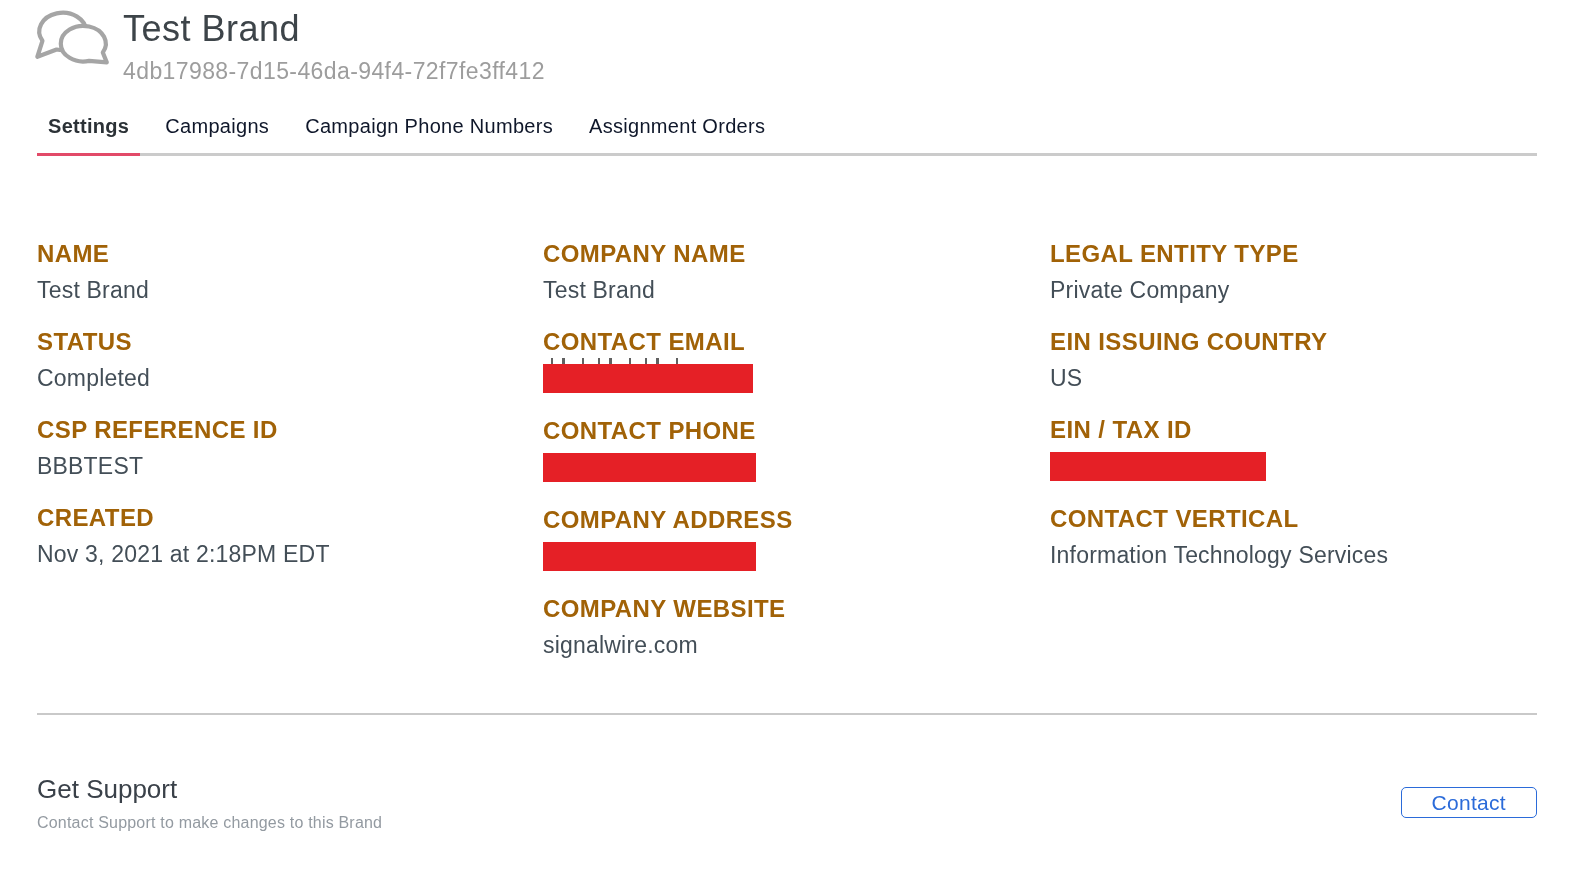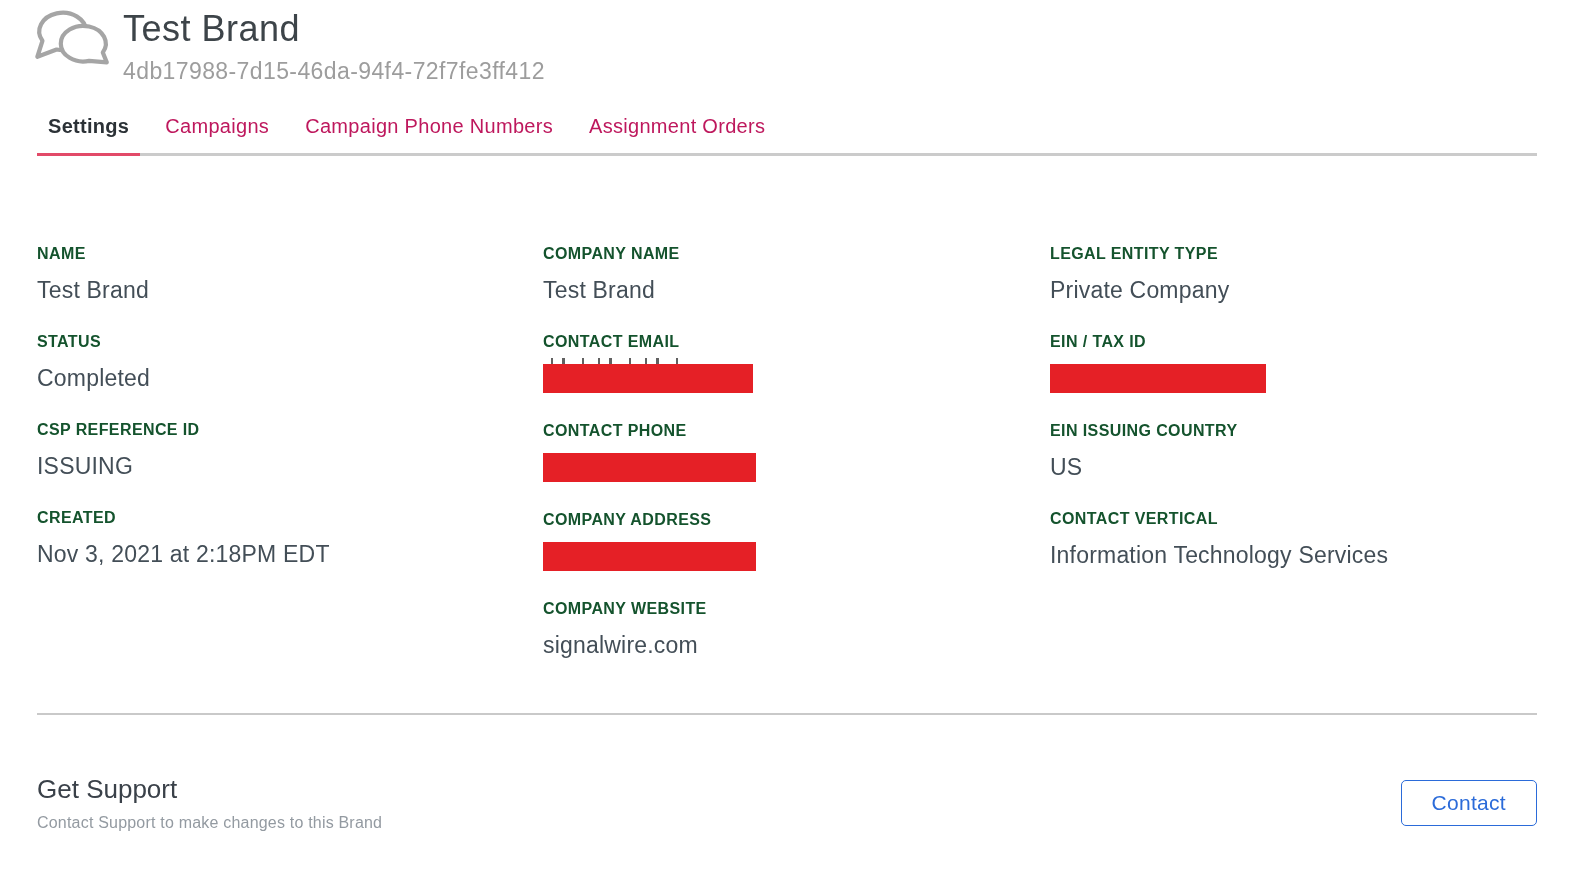--- a/index.html
+++ b/index.html
@@ -24,37 +24,37 @@
     font-size:36px;font-weight:400;color:#3d4449;line-height:42px;letter-spacing:.5px;
   }
   .brand-uuid{font-size:23px;color:#9d9d9d;margin-top:8px;letter-spacing:.4px;}
 
   
   .tabs{
     display:flex;margin-top:28px;
     border-bottom:3px solid #cbcbcb;
   }
   .tab{
-    font-size:20px;color:#be185d;padding:2px 11px 15px 11px;margin-right:14px;
+    font-size:20px;color:#0f172a;padding:2px 11px 15px 11px;margin-right:14px;
     position:relative;cursor:pointer;white-space:nowrap;letter-spacing:.3px;
   }
   .tab.active{color:#2b3136;font-weight:700;}
   .tab.active::after{
     content:"";position:absolute;left:0;right:0;bottom:-3px;height:3px;
     background:var(--tab-accent);
   }
 
   
   .fields{
     margin-top:87px;
     display:grid;grid-template-columns:506px 507px 1fr;
   }
   .field{margin-bottom:27px;position:relative;}
   .field-label{
-    font-size:16px;font-weight:700;color:#14532d;line-height:22px;
+    font-size:24px;font-weight:700;color:#a16207;line-height:22px;
     letter-spacing:.4px;margin-bottom:11px;
   }
   .field-value{font-size:23px;color:#434e57;line-height:28px;letter-spacing:.2px;}
   .redaction-bar{height:29px;background:var(--redaction);position:relative;}
   .bar-email{width:210px;}
   .bar-phone{width:213px;}
   .bar-address{width:213px;}
   .bar-ein{width:216px;}
   
   .peek{
@@ -70,21 +70,21 @@
   .divider{border-top:2px solid #c9c9c9;margin-top:27px;}
   .support{
     display:flex;justify-content:space-between;align-items:center;
     padding-top:58px;
   }
   .support-title{font-size:26px;font-weight:400;color:#3a4149;line-height:32px;}
   .support-desc{font-size:16px;color:#939aa1;margin-top:9px;letter-spacing:.2px;}
   .contact-btn{
     background:#ffffff;border:1.5px solid var(--accent-blue);color:var(--accent-blue);
     font-family:"Liberation Sans",sans-serif;font-size:21px;letter-spacing:.3px;
-    border-radius:5px;height:46px;min-width:131px;padding:0 30px;cursor:pointer;
+    border-radius:5px;height:31px;min-width:131px;padding:0 30px;cursor:pointer;
   }
 </style>
 </head>
 <body>
 
 <div class="page">
 
   <header class="brand-header">
     <span class="brand-icon">
       <svg viewBox="0 0 84 64" fill="none" stroke="#a5a5a5" stroke-width="4.5" stroke-linejoin="round">
@@ -111,21 +111,21 @@
       <div class="field">
         <div class="field-label">NAME</div>
         <div class="field-value">Test Brand</div>
       </div>
       <div class="field">
         <div class="field-label">STATUS</div>
         <div class="field-value">Completed</div>
       </div>
       <div class="field">
         <div class="field-label">CSP REFERENCE ID</div>
-        <div class="field-value">ISSUING</div>
+        <div class="field-value">BBBTEST</div>
       </div>
       <div class="field">
         <div class="field-label">CREATED</div>
         <div class="field-value">Nov 3, 2021 at 2:18PM EDT</div>
       </div>
     </div>
 
     <div class="col">
       <div class="field">
         <div class="field-label">COMPANY NAME</div>
@@ -150,26 +150,26 @@
         <div class="field-value">signalwire.com</div>
       </div>
     </div>
 
     <div class="col">
       <div class="field">
         <div class="field-label">LEGAL ENTITY TYPE</div>
         <div class="field-value">Private Company</div>
       </div>
       <div class="field">
+        <div class="field-label">EIN ISSUING COUNTRY</div>
+        <div class="field-value">US</div>
+      </div>
+      <div class="field">
         <div class="field-label">EIN / TAX ID</div>
         <div class="redaction-bar bar-ein"></div>
-      </div>
-      <div class="field">
-        <div class="field-label">EIN ISSUING COUNTRY</div>
-        <div class="field-value">US</div>
       </div>
       <div class="field">
         <div class="field-label">CONTACT VERTICAL</div>
         <div class="field-value">Information Technology Services</div>
       </div>
     </div>
 
   </section>
 
   <div class="divider"></div>

